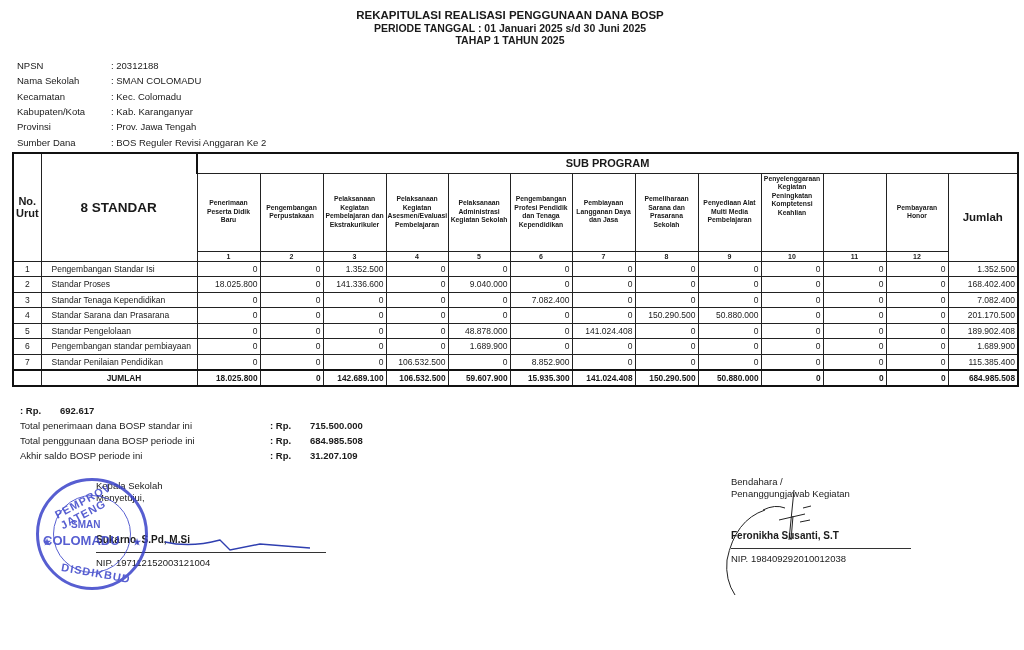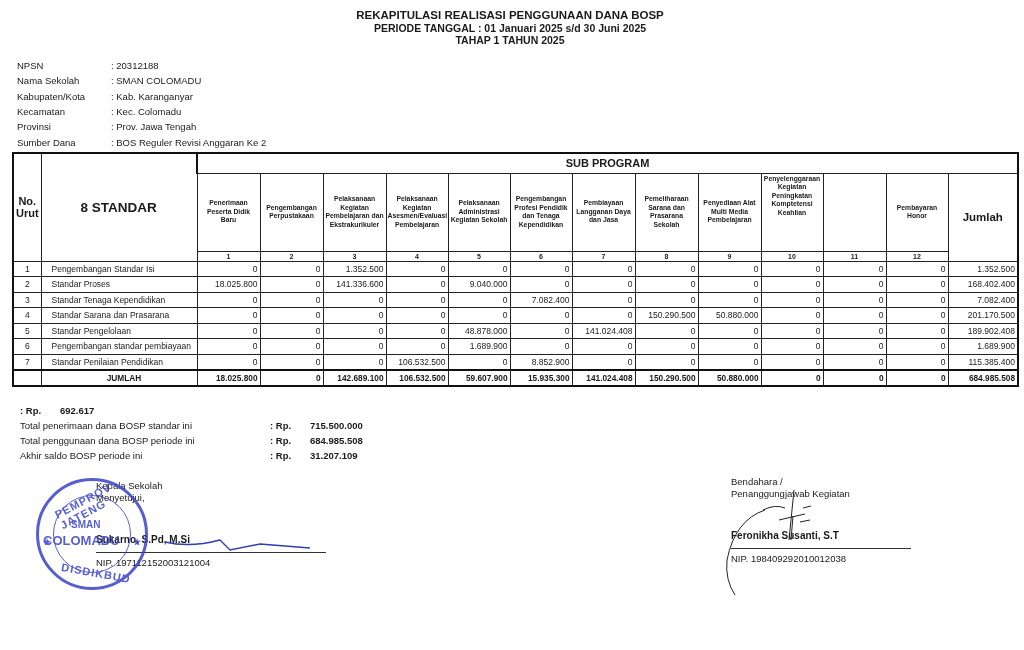--- a/index.html
+++ b/index.html
@@ -72,26 +72,26 @@
 <div class="info">
   <div class="info-row">
       <span class="lbl">NPSN</span>
       <span class="val">: 20312188</span>
     </div>
   <div class="info-row">
       <span class="lbl">Nama Sekolah</span>
       <span class="val">: SMAN COLOMADU</span>
     </div>
   <div class="info-row">
+      <span class="lbl">Kecamatan</span>
+      <span class="val">: Kec. Colomadu</span>
+    </div>
+  <div class="info-row">
       <span class="lbl">Kabupaten/Kota</span>
       <span class="val">: Kab. Karanganyar</span>
-    </div>
-  <div class="info-row">
-      <span class="lbl">Kecamatan</span>
-      <span class="val">: Kec. Colomadu</span>
     </div>
   <div class="info-row">
       <span class="lbl">Provinsi</span>
       <span class="val">: Prov. Jawa Tengah</span>
     </div>
   <div class="info-row">
       <span class="lbl">Sumber Dana</span>
       <span class="val">: BOS Reguler Revisi Anggaran Ke 2</span>
     </div>
 </div>

